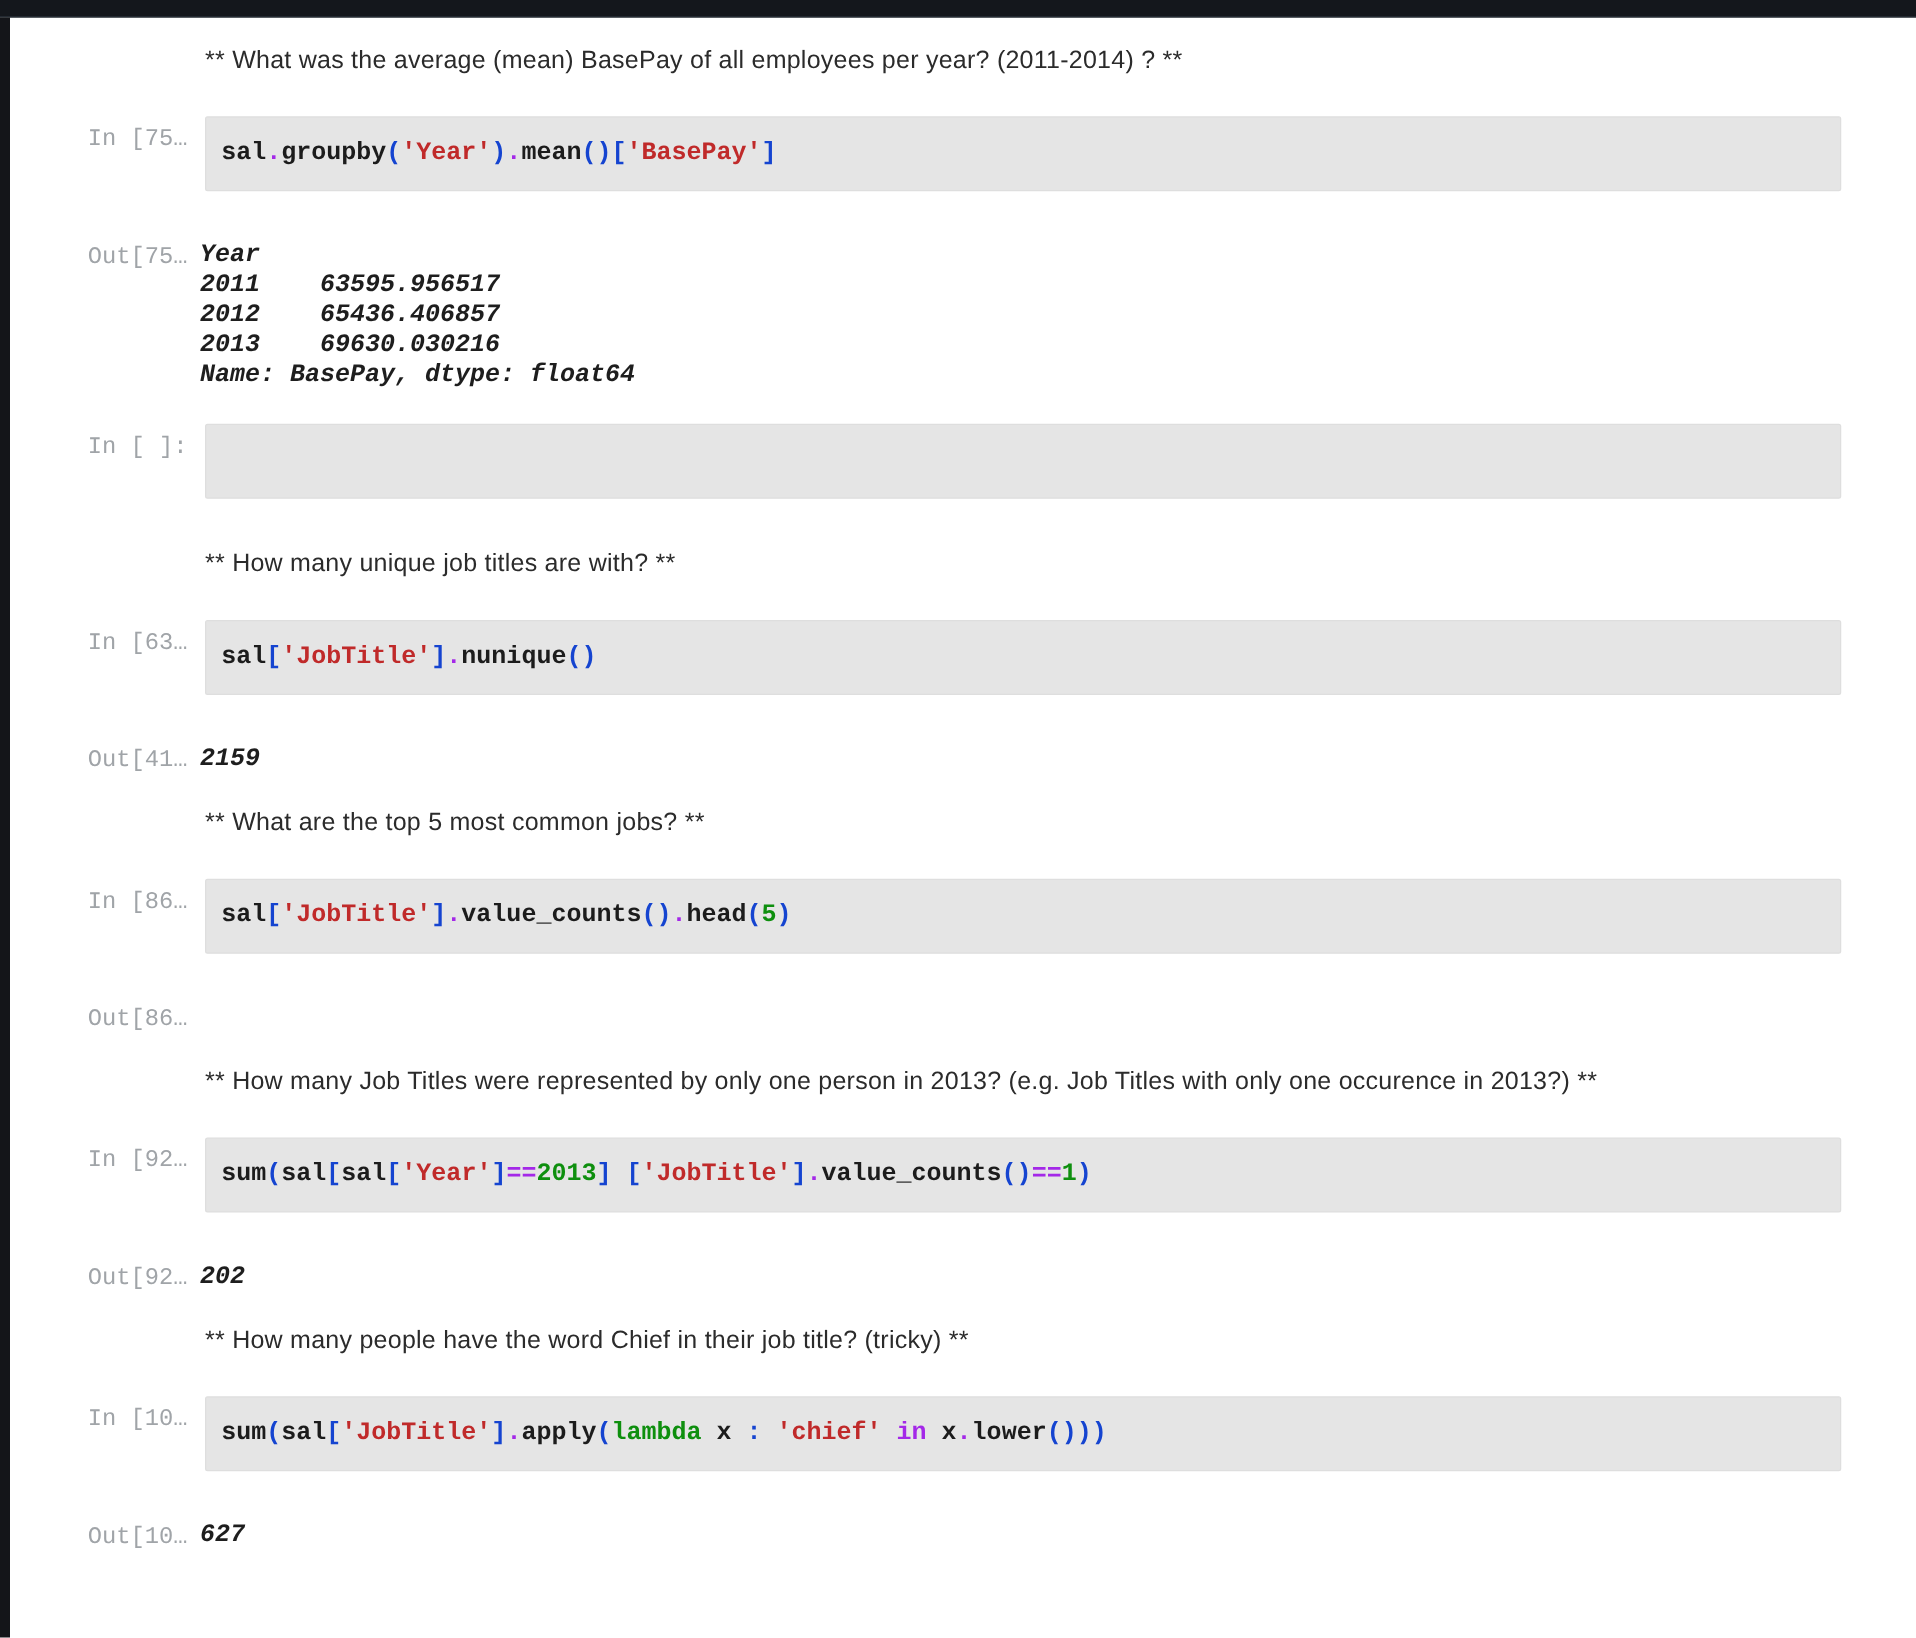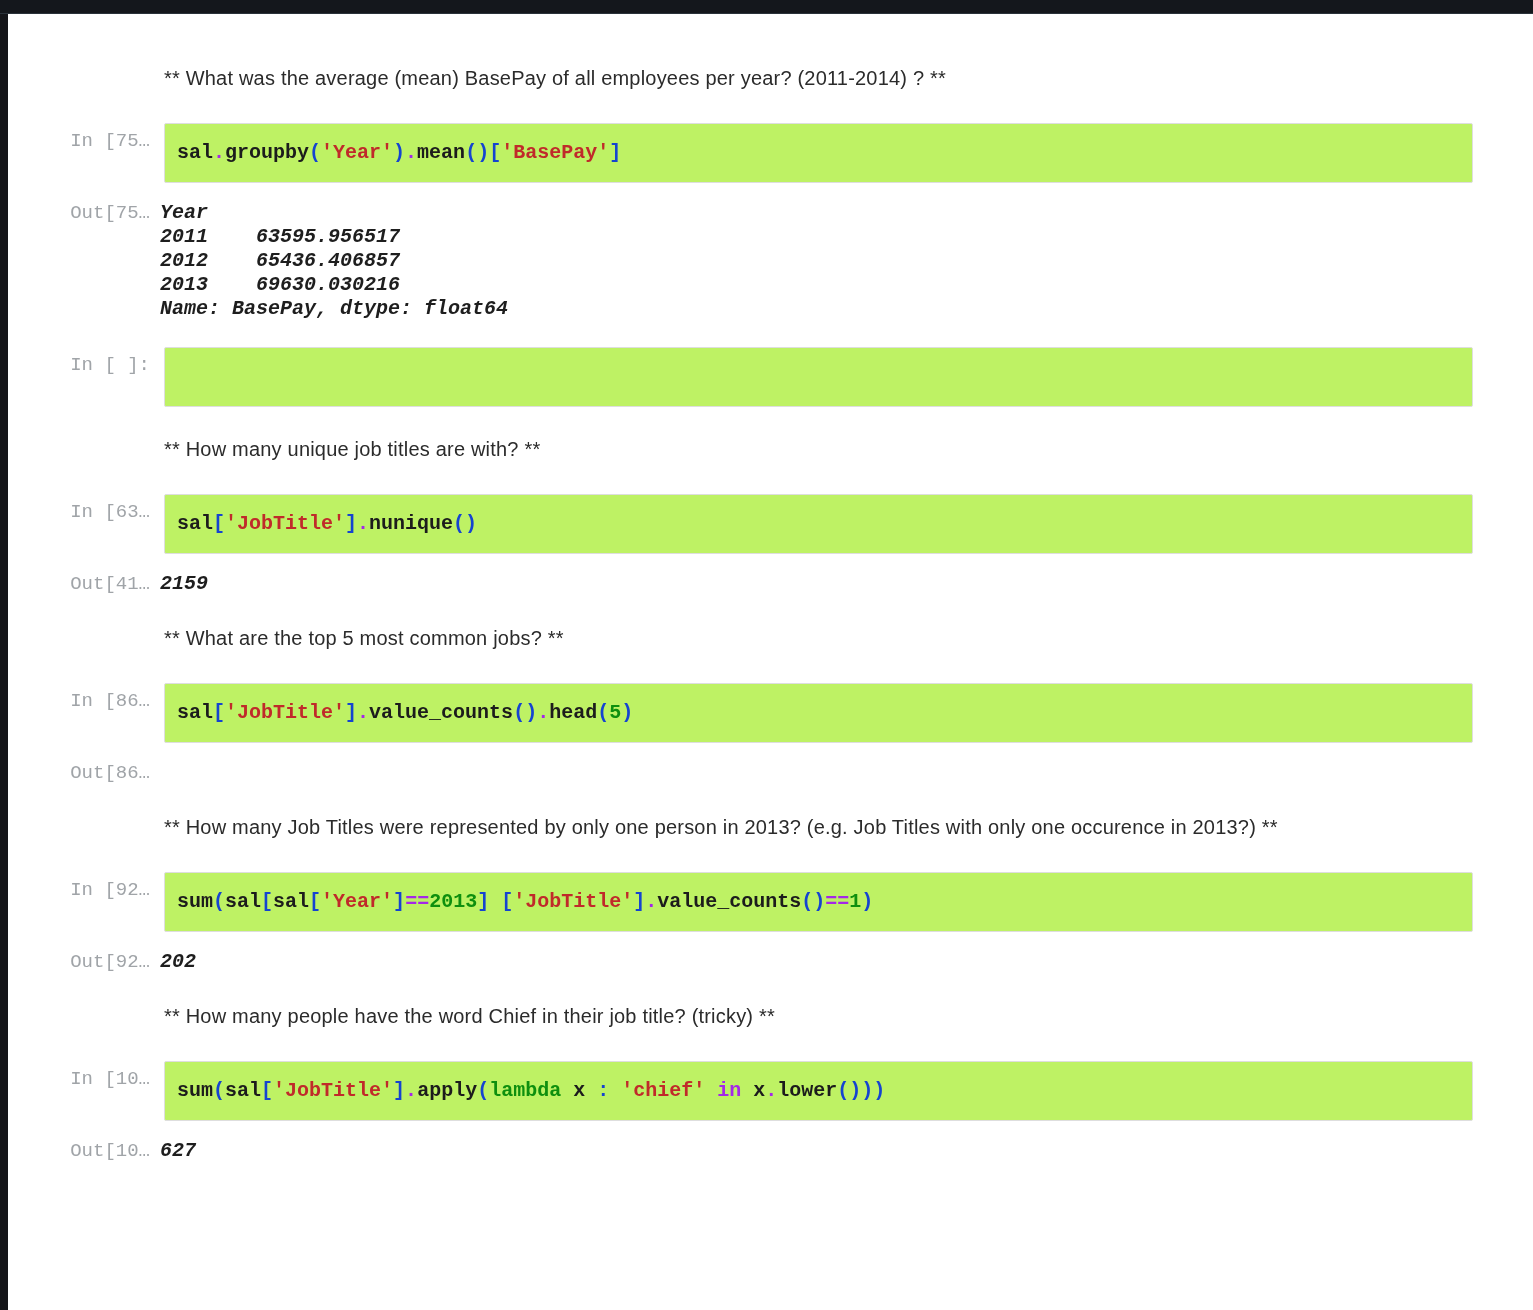--- a/index.html
+++ b/index.html
@@ -19,30 +19,30 @@
     padding:22px 30px 0 0;box-sizing:border-box;
   }
   .row{display:flex;align-items:flex-start;}
   .prompt{
     flex:0 0 156px;width:156px;box-sizing:border-box;
     text-align:right;padding-right:14px;padding-top:0;
     font-family:"Liberation Mono","DejaVu Sans Mono",monospace;
     font-size:19px;line-height:24px;color:#a0a4a8;white-space:pre;
     overflow:hidden;
   }
-  .code-row{margin-bottom:18px;}
+  .code-row{margin-bottom:40px;}
   .code-row .prompt{padding-top:6px;}
   .output-row{margin-bottom:26px;}
-  .markdown-row{margin-bottom:33px;margin-top:30px;}
+  .markdown-row{margin-bottom:33px;}
   .md-text{
     font-size:20px;line-height:24px;color:#2b2b2b;white-space:nowrap;
     letter-spacing:0.2px;
   }
   .input-box{
-    flex:1 1 auto;background:#bef264;border:1px solid #dedede;border-radius:2px;
+    flex:1 1 auto;background:#e5e5e5;border:1px solid #dedede;border-radius:2px;
     padding:17px 14px 17px 12px;box-sizing:border-box;min-height:60px;
   }
   pre{margin:0;}
   .code{
     font-family:"Liberation Mono","DejaVu Sans Mono",monospace;
     font-size:20px;line-height:24px;font-weight:700;color:#1c1c1c;
     min-height:24px;white-space:pre;
   }
   .output{
     font-family:"Liberation Mono","DejaVu Sans Mono",monospace;

